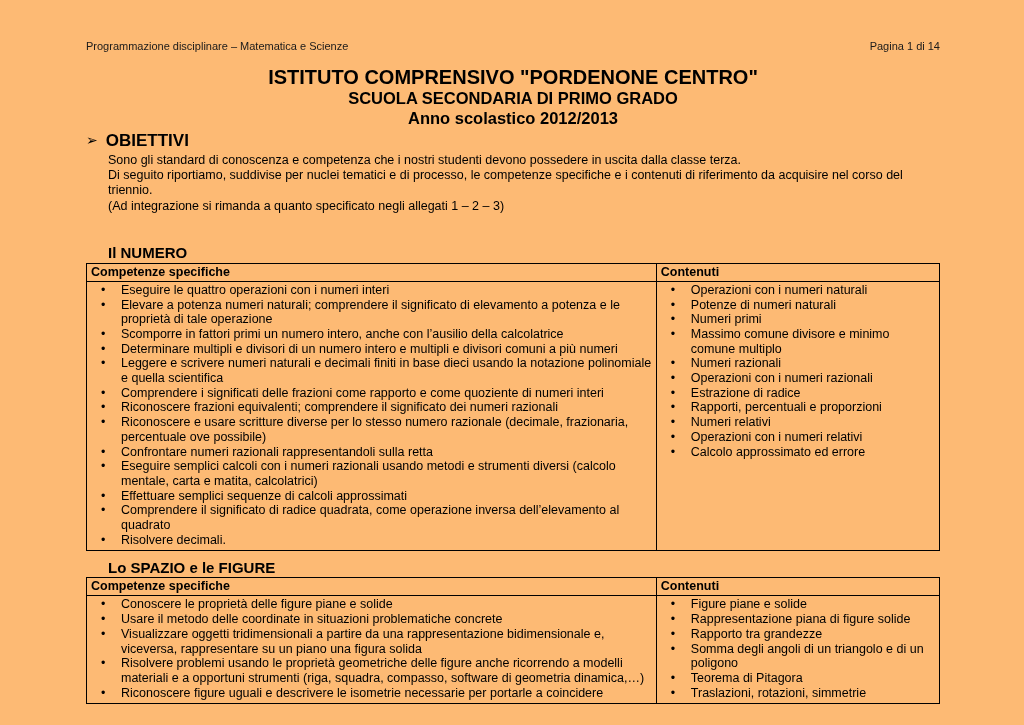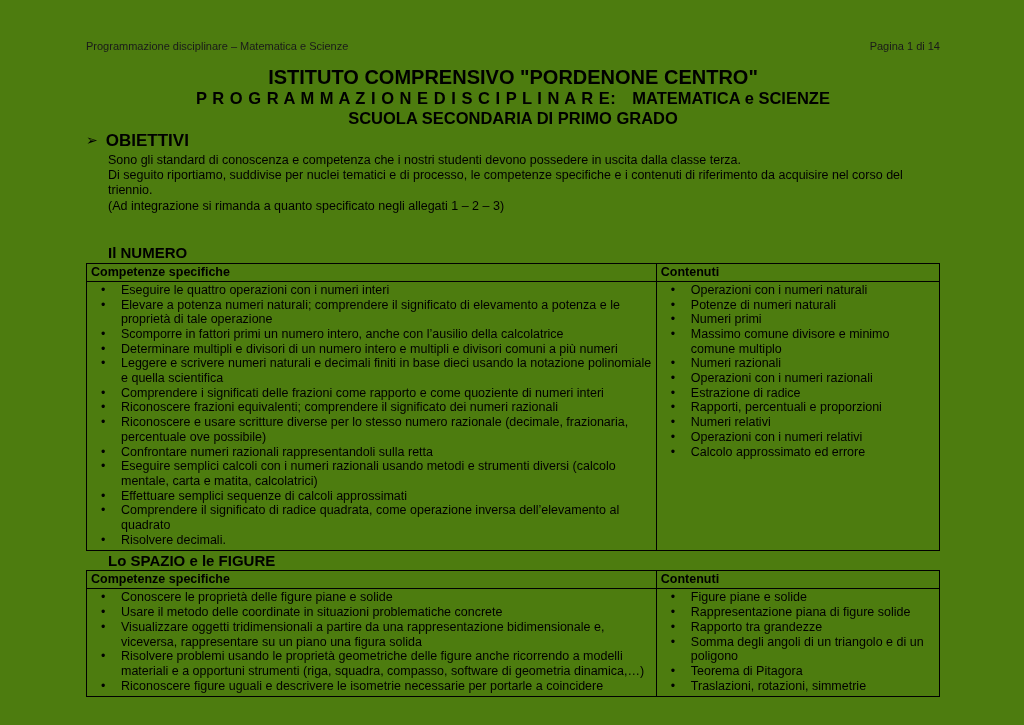--- a/index.html
+++ b/index.html
@@ -6,21 +6,21 @@
   html, body { background: #ffffff; }
   body {
     width: 1024px; height: 725px;
     font-family: "Liberation Sans", "DejaVu Sans", sans-serif;
     color: #000;
     overflow: hidden;
   }
   .page {
     width: 1024px; height: 725px;
     padding: 40px 84px 0 86px;
-    background: #4d7c0f;
+    background: #fdba74;
   }
   
   .running-header {
     display: flex; justify-content: space-between; align-items: flex-start;
     font-size: 11px; line-height: 13px; color: #1a1a1a;
   }
   
   .title-block { text-align: center; margin-top: 13px; }
   .title-line1 { font-size: 20px; font-weight: bold; line-height: 22px; }
   .title-line2 { font-size: 16.5px; font-weight: bold; line-height: 20px; white-space: nowrap; }
@@ -29,21 +29,21 @@
   .title-line3, .title-line4 { font-size: 16.5px; font-weight: bold; line-height: 20px; }
   
   .obiettivi { margin-top: 3px; }
   .obiettivi-heading { display: flex; align-items: baseline; }
   .arrow-bullet { font-size: 14px; margin-right: 8px; position: relative; top: -1px; }
   .obiettivi-title { font-size: 17px; font-weight: bold; line-height: 20px; }
   .obiettivi-paragraphs { margin-left: 22px; margin-top: 2px; font-size: 12.5px; line-height: 15.2px; }
   
   .section-heading { margin-left: 22px; font-size: 15px; font-weight: bold; line-height: 17px; }
   .section-1 .section-heading { margin-top: 30px; margin-bottom: 2px; }
-  .section-2 .section-heading { margin-top: 1px; margin-bottom: 1px; }
+  .section-2 .section-heading { margin-top: 8px; margin-bottom: 1px; }
   
   table.objectives-table {
     width: 100%; border-collapse: collapse; table-layout: fixed; border-radius: 6px;
   }
   table.objectives-table th, table.objectives-table td {
     border: 1px solid #000; vertical-align: top;
   }
   table.objectives-table th {
     font-size: 12.5px; font-weight: bold; text-align: left;
     padding: 1px 4px 2px 4px; line-height: 14px;
@@ -64,22 +64,22 @@
 
   <div class="running-header">
     <div>
       <div>Programmazione disciplinare – Matematica e Scienze</div>
     </div>
     <div>Pagina 1 di 14</div>
   </div>
 
   <div class="title-block">
     <div class="title-line1">ISTITUTO COMPRENSIVO "PORDENONE CENTRO"</div>
-    <div class="title-line2"><span class="spaced">P R O G R A M M A Z I O N E   D I S C I P L I N A R E:</span><span class="subject">MATEMATICA e SCIENZE</span></div>
     <div class="title-line3">SCUOLA SECONDARIA DI PRIMO GRADO</div>
+    <div class="title-line4">Anno scolastico 2012/2013</div>
   </div>
 
   <div class="obiettivi">
     <div class="obiettivi-heading">
       <span class="arrow-bullet">➢</span>
       <span class="obiettivi-title">OBIETTIVI</span>
     </div>
     <div class="obiettivi-paragraphs">
       <div>Sono gli standard di conoscenza e competenza che i nostri studenti devono possedere in uscita dalla classe terza.</div>
       <div>Di seguito riportiamo, suddivise per nuclei tematici e di processo, le competenze specifiche e i contenuti di riferimento da acquisire nel corso del triennio.</div>

